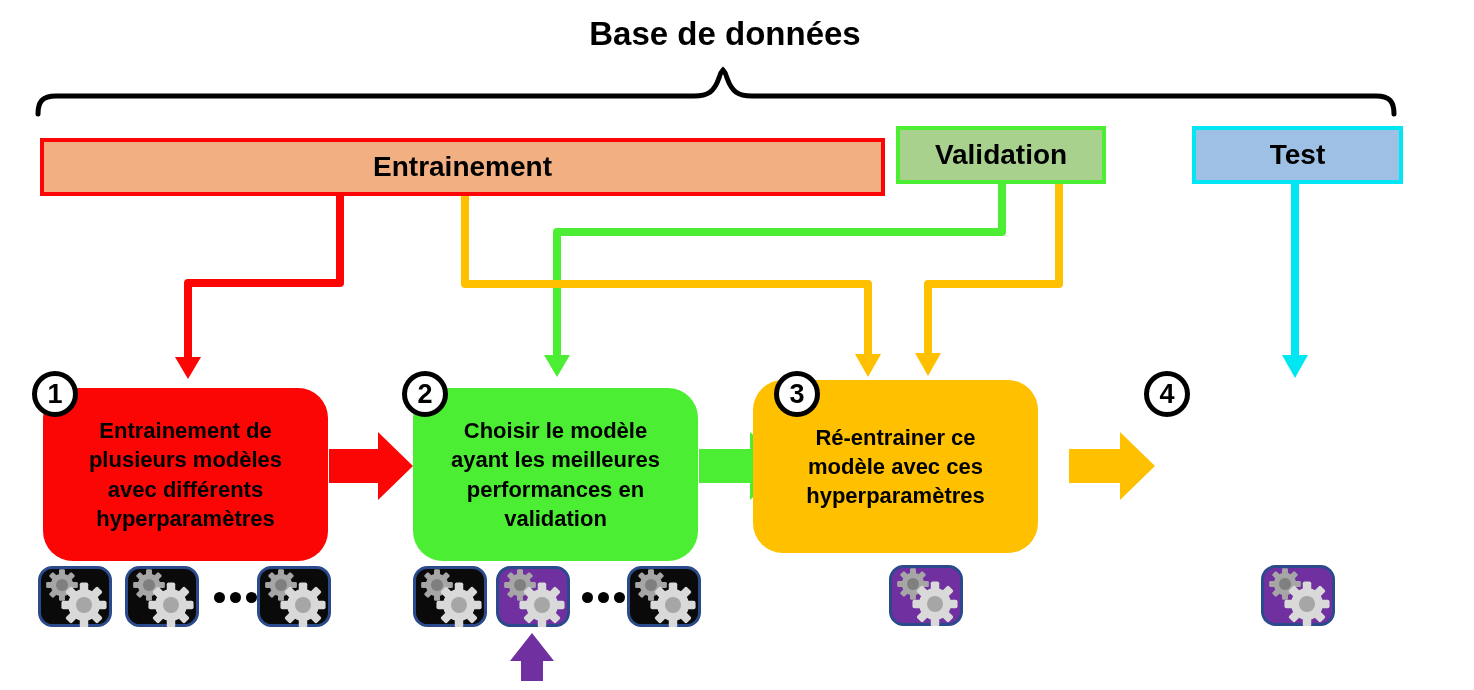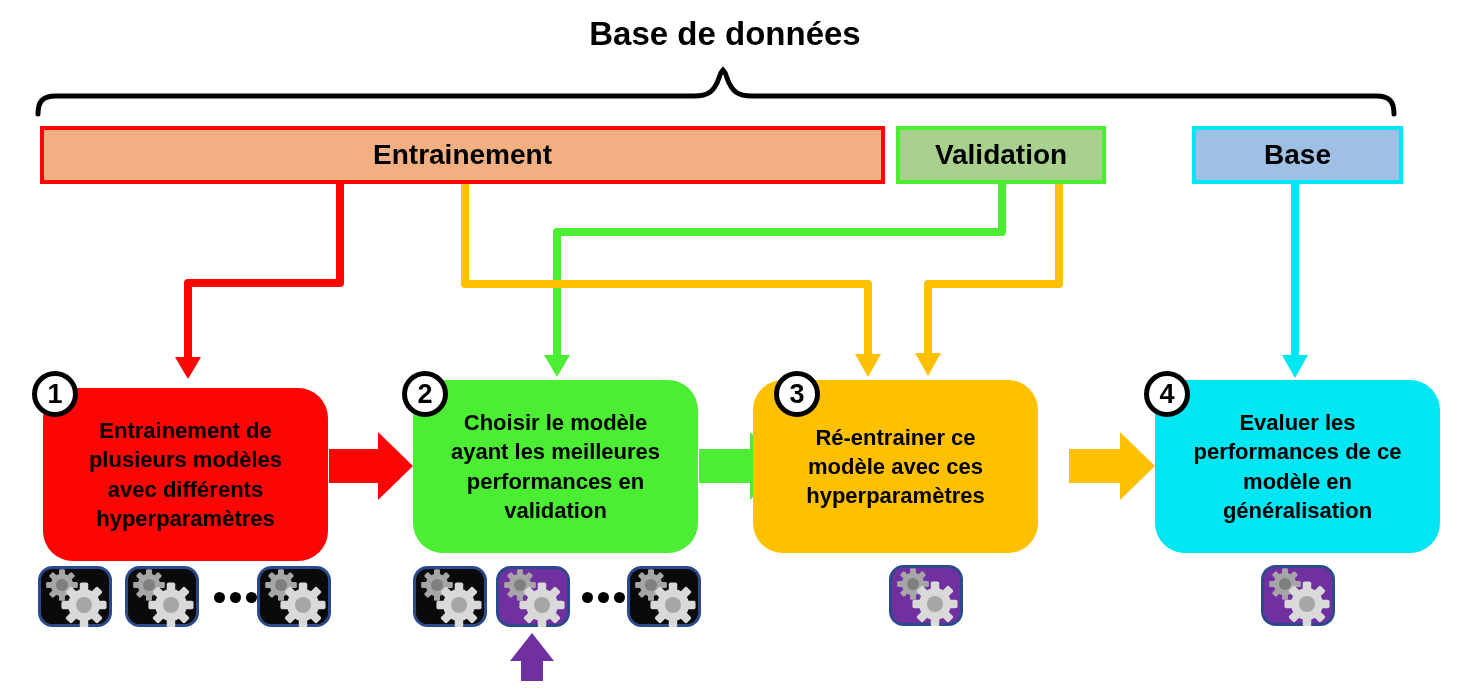--- a/index.html
+++ b/index.html
@@ -7,30 +7,30 @@
           font-family:"Liberation Sans",sans-serif;overflow:hidden;color:var(--c-ink);}
 
   .title{position:absolute;left:425px;top:15px;width:600px;text-align:center;
          font-size:33px;font-weight:bold;letter-spacing:0px;}
 
   .overlay{position:absolute;left:0;top:0;width:1474px;height:690px;}
 
   .bar{position:absolute;top:126px;height:58px;box-sizing:border-box;border:4px solid;
        display:flex;align-items:center;justify-content:center;
        font-weight:bold;font-size:28px;}
-  .bar-entrainement{left:40px;width:845px;background:var(--c-salmon);border-color:var(--c-red);}
+  .bar-entrainement{left:40px;width:845px;background:var(--c-salmon);border-color:var(--c-red);margin-top:12px;}
   .bar-validation{left:896px;width:210px;background:var(--c-light_green);border-color:var(--c-bright_green);}
   .bar-test{left:1192px;width:211px;background:var(--c-light_blue);border-color:var(--c-cyan);}
 
   .step-box{position:absolute;top:380px;height:173px;width:285px;border-radius:30px;
             display:flex;align-items:center;justify-content:center;text-align:center;
             font-weight:bold;font-size:22px;line-height:1.32;white-space:pre-line;padding:0 8px;
             box-sizing:border-box;}
   .step-1{left:43px;background:var(--c-red);margin-top:8px;}
-  .step-2{left:413px;background:var(--c-bright_green);}
+  .step-2{left:413px;background:var(--c-bright_green);margin-top:8px;}
   .step-3{left:753px;background:var(--c-amber);}
   .step-4{left:1155px;background:var(--c-cyan);}
 
   .badge{position:absolute;top:371px;width:36px;height:36px;border-radius:50%;
          background:#ffffff;border:5px solid var(--c-ink);
          display:flex;align-items:center;justify-content:center;
          font-weight:bold;font-size:27px;}
   .badge-1{left:32px;}.badge-2{left:402px;}.badge-3{left:774px;}.badge-4{left:1144px;}
 
   .gicon{position:absolute;width:74px;height:61px;top:566px;}
@@ -91,46 +91,40 @@
 
   <div class="title">Base de données</div>
 
   <div class="bar bar-entrainement">
     <span>Entrainement</span>
   </div>
   <div class="bar bar-validation">
     <span>Validation</span>
   </div>
   <div class="bar bar-test">
-    <span>Base</span>
+    <span>Test</span>
   </div>
 
   <div class="step-box step-1">
     <span>Entrainement de
 plusieurs modèles
 avec différents
 hyperparamètres</span>
   </div>
   <div class="step-box step-2">
     <span>Choisir le modèle
 ayant les meilleures
 performances en
 validation</span>
   </div>
   <div class="step-box step-3">
     <span>Ré-entrainer ce
 modèle avec ces
 hyperparamètres</span>
   </div>
-  <div class="step-box step-4">
-    <span>Evaluer les
-performances de ce
-modèle en
-généralisation</span>
-  </div>
 
   <div class="badge badge-1">1</div>
   <div class="badge badge-2">2</div>
   <div class="badge badge-3">3</div>
   <div class="badge badge-4">4</div>
 
   <svg class="gicon" style="left:38px" viewBox="0 0 74 61">
     <rect x="1.5" y="1.5" width="71" height="58" rx="13" style="fill:var(--c-icon_bg);stroke:var(--c-icon_border)" stroke-width="3"></rect>
     <g transform="translate(24,19) scale(0.33)">
         <use href="#gearshape" style="fill:var(--c-gear_mid)"></use>

